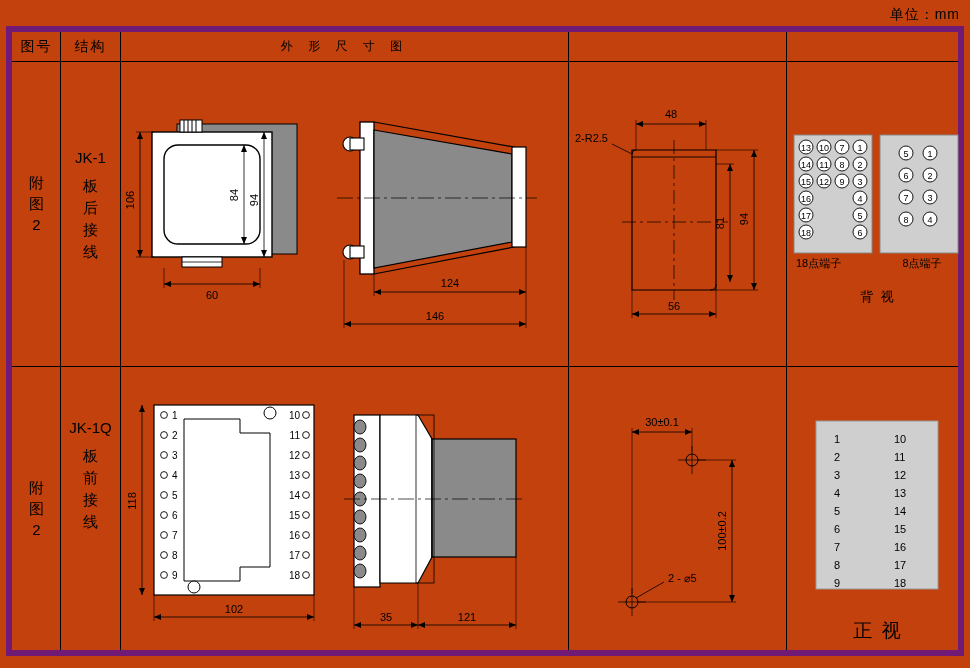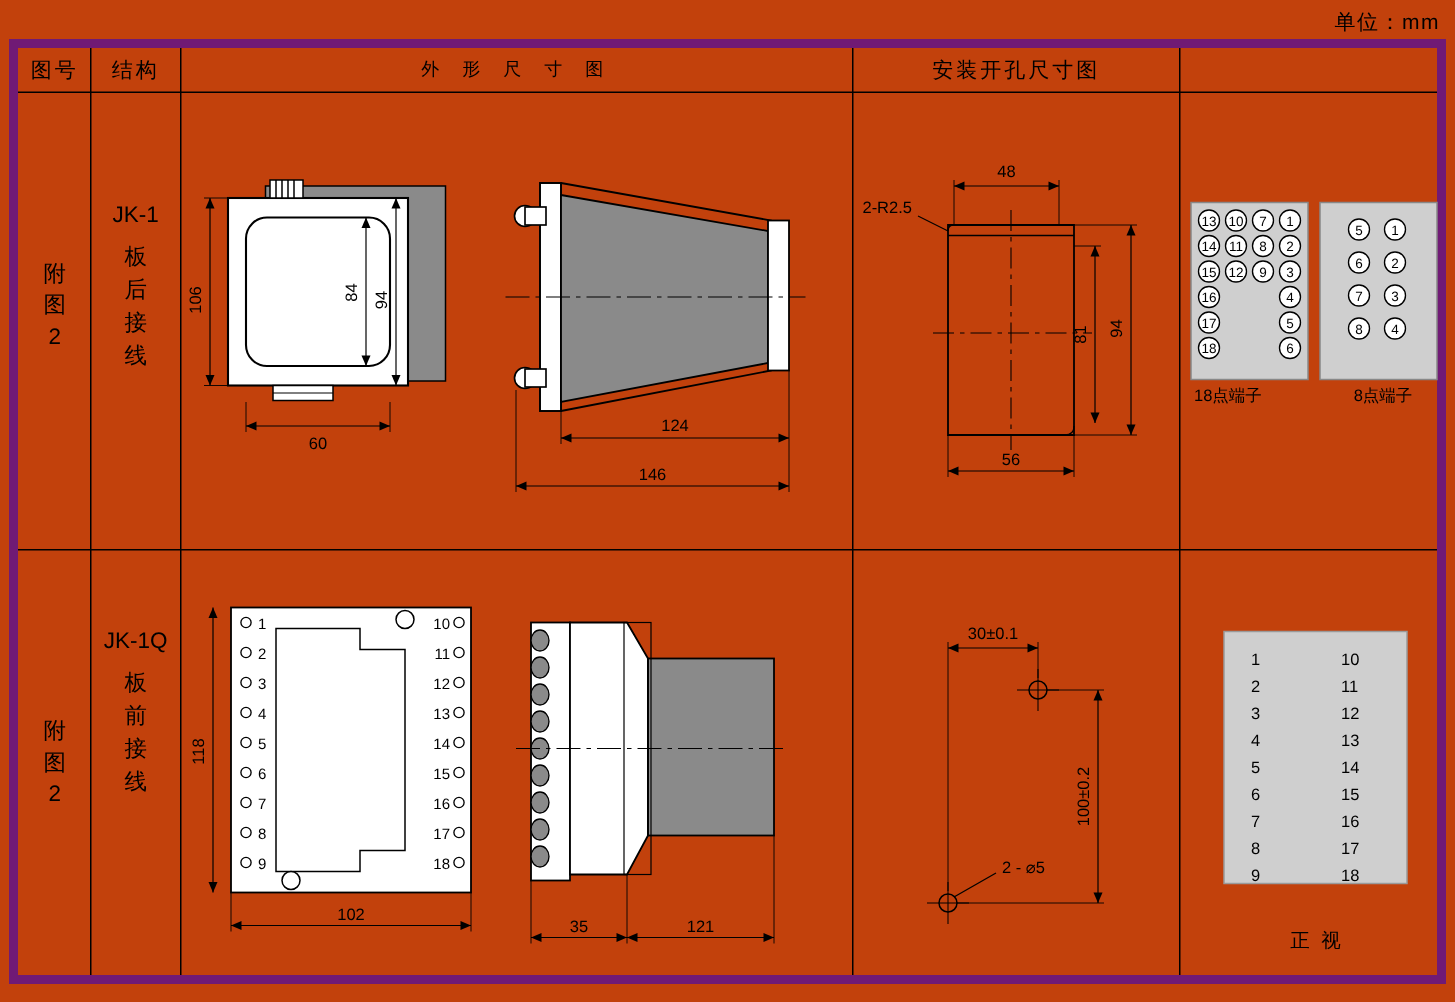--- a/index.html
+++ b/index.html
@@ -91,29 +91,28 @@
     <div class="vline" style="left:108px;"></div>
     <div class="vline" style="left:556px;"></div>
     <div class="vline" style="left:774px;"></div>
 
     <div class="hline" style="top:29px;"></div>
     <div class="hline" style="top:334px;"></div>
 
     <div class="hdr" style="left:1px;  width:47px;">图号</div>
     <div class="hdr" style="left:49px; width:59px;">结构</div>
     <div class="hdr big" style="left:109px; width:447px;">外 形 尺 寸 图</div>
-    <div class="hdr" style="left:557px; width:217px;">安装开孔尺寸图</div>
 
     <div class="cell-vert" style="left:1px; width:47px; top:140px;">
       <div>附</div>
       <div>图</div>
       <div>2</div>
     </div>
 
-    <div class="struct" style="left:49px; width:59px; top:101px;">
+    <div class="struct" style="left:49px; width:59px; top:115px;">
       <div style="margin-bottom:6px;">JK-1</div>
       <div>板</div>
       <div>后</div>
       <div>接</div>
       <div>线</div>
     </div>
 
     <div class="svgwrap" style="left:110px; top:60px;">
       <svg width="446" height="270" viewBox="0 0 446 270">
 
@@ -296,20 +295,21 @@
             <text x="142" y="51.5">2</text>
           <circle cx="142" cy="70" r="7" fill="#fff" stroke="#000" stroke-width="0.9"></circle>
             <text x="142" y="73.5">3</text>
           <circle cx="142" cy="92" r="7" fill="#fff" stroke="#000" stroke-width="0.9"></circle>
             <text x="142" y="95.5">4</text>
         </g>
       </svg>
     </div>
     <div style="position:absolute; left:784px; top:224px; width:80px; text-align:left; font-size:11px;">18点端子</div>
     <div style="position:absolute; left:870px; top:224px; width:80px; text-align:center; font-size:11px;">8点端子</div>
+    <div style="position:absolute; left:775px; top:256px; width:182px; text-align:center; font-size:13px; letter-spacing:2px;">背  视</div>
 
     <div class="cell-vert" style="left:1px; width:47px; top:445px;">
       <div>附</div>
       <div>图</div>
       <div>2</div>
     </div>
 
     <div class="struct" style="left:49px; width:59px; top:385px;">
       <div style="margin-bottom:6px;">JK-1Q</div>
       <div>板</div>
@@ -465,16 +465,16 @@
             <text x="82" y="116">15</text>
           <text x="22" y="134">7</text>
             <text x="82" y="134">16</text>
           <text x="22" y="152">8</text>
             <text x="82" y="152">17</text>
           <text x="22" y="170">9</text>
             <text x="82" y="170">18</text>
         </g>
       </svg>
     </div>
-    <div style="position:absolute; left:775px; top:586px; width:182px; text-align:center; font-size:13px; letter-spacing:2px;">正  视</div>
+    <div style="position:absolute; left:775px; top:586px; width:182px; text-align:center; font-size:19px; letter-spacing:2px;">正  视</div>
 
   </div>
 </div>
 
 </body></html>

